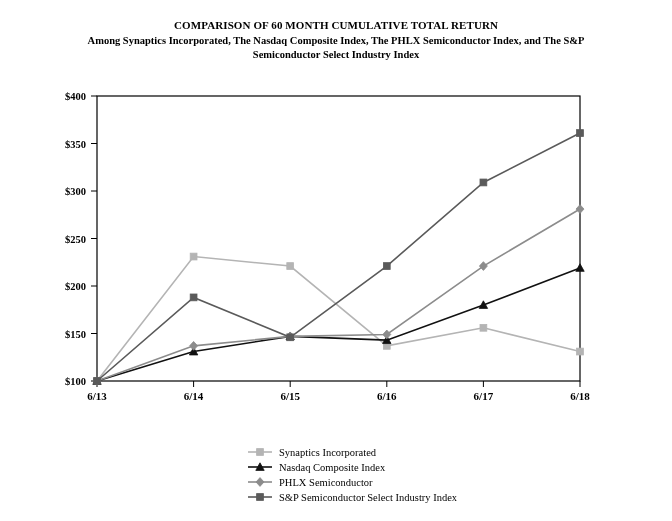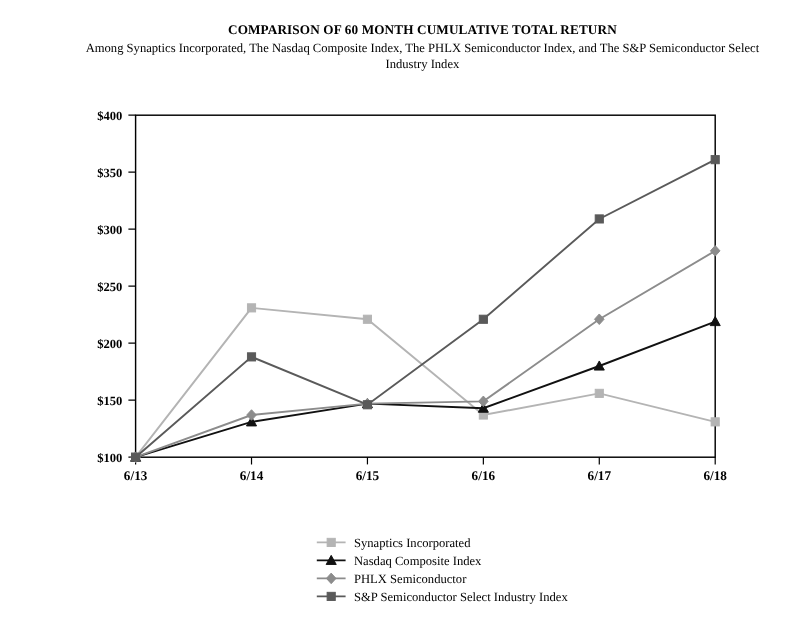--- a/index.html
+++ b/index.html
@@ -10,41 +10,41 @@
   body {
     width: 672px;
     height: 521px;
     font-family: "Liberation Serif", serif;
     color: #000000;
     position: relative;
     overflow: hidden;
   }
   #chart-root {
     position: absolute;
-    left: 16px; top: 0;
+    left: 0; top: 0;
     width: 564px;
     height: 521px;
   }
   .title-block {
     position: absolute;
     left: 0;
     top: 18px;
     width: 672px;
     text-align: center;
   }
   .chart-title {
     font-size: 11px;
     font-weight: bold;
     letter-spacing: 0.1px;
     line-height: 14px;
     margin: 0;
   }
   .chart-subtitle {
     font-size: 10.5px;
-    font-weight: normal;
+    font-weight: bold;
     line-height: 14px;
     margin: 2px 0 0 0;
     padding: 0 55px;
   }
   svg.plot {
     position: absolute;
     left: 0;
     top: 0;
     width: 672px;
     height: 521px;

